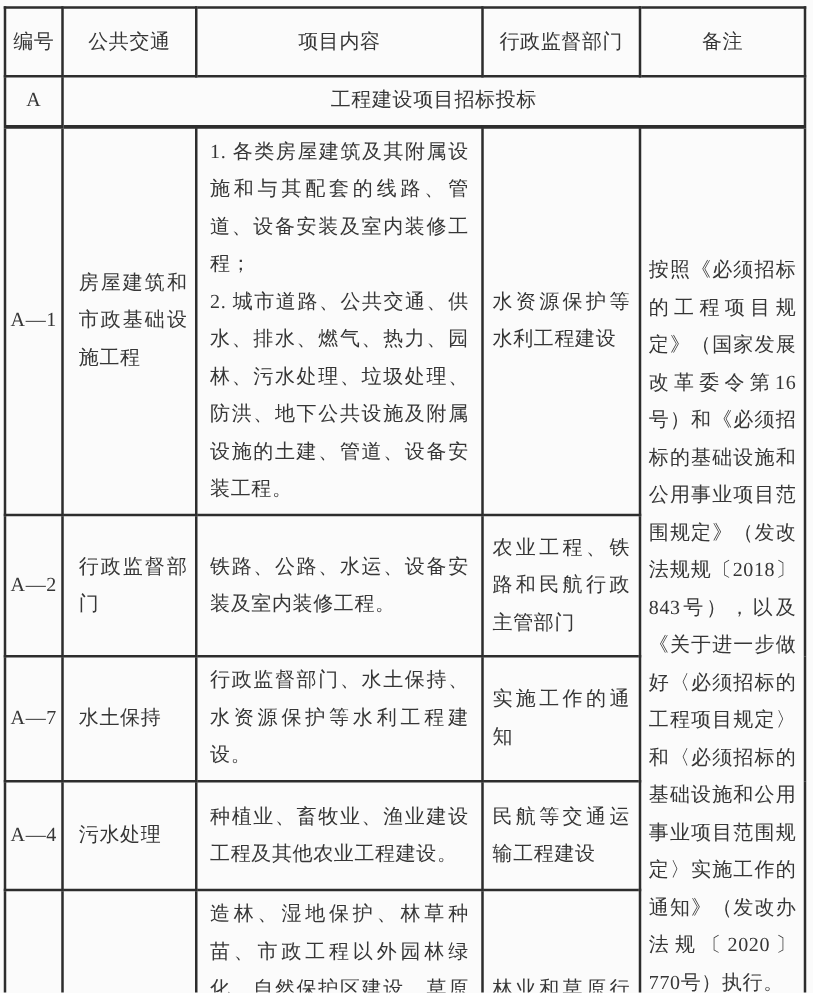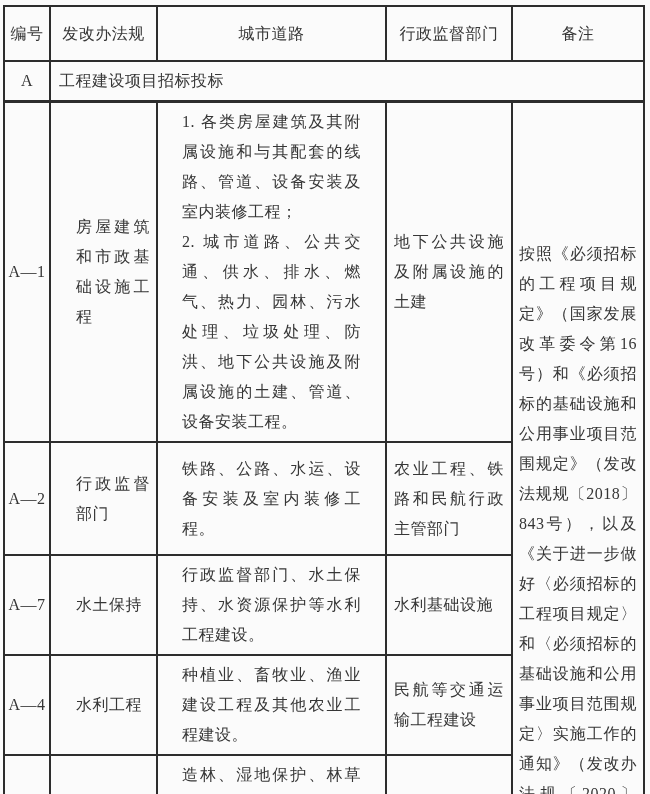--- a/index.html
+++ b/index.html
@@ -31,23 +31,23 @@
     padding: 4px 8px;
     vertical-align: middle;
     box-sizing: border-box;
     letter-spacing: 0.5px;
     overflow: hidden;
   }
   thead th { text-align: center; height: 55px; padding: 4px 2px; }
   tr.section-row { height: 38px; }
   tr.section-row td { border-bottom-width: 3px; }
   td.c-id { text-align: center; padding: 4px 2px; }
-  td.c-section-title { text-align: left; }
-  td.c-cat { text-align: justify; padding: 4px 6px 4px 25px; }
-  td.c-content { text-align: justify; padding: 4px 24px; }
+  td.c-section-title { text-align: center; }
+  td.c-cat { text-align: justify; padding: 4px 6px 4px 12px; }
+  td.c-content { text-align: justify; padding: 4px 10px; }
   td.c-content p { margin: 0; }
   td.c-dept { text-align: justify; padding: 4px 7px; }
   td.c-remark { text-align: justify; padding: 4px 6px; }
   td.c-remark p { margin: 0; }
   tr.r-a1 { height: 242px; }
   tr.r-a2 { height: 113px; }
   tr.r-a3 { height: 86px; }
   tr.r-a4 { height: 87px; }
   tr.r-a5 { height: 158px; }
 </style>
@@ -59,62 +59,62 @@
     <colgroup>
       <col style="width:46px">
       <col style="width:107px">
       <col style="width:229px">
       <col style="width:126px">
       <col style="width:132px">
     </colgroup>
     <thead>
       <tr class="header-row">
         <th>编号</th>
-        <th>发改办法规</th>
-        <th>城市道路</th>
+        <th>公共交通</th>
+        <th>项目内容</th>
         <th>行政监督部门</th>
         <th>备注</th>
       </tr>
     </thead>
     <tbody>
       <tr class="section-row">
         <td class="c-id">A</td>
         <td class="c-section-title" colspan="4">工程建设项目招标投标</td>
       </tr>
       <tr class="r-a1">
         <td class="c-id">A—1</td>
         <td class="c-cat">房屋建筑和市政基础设施工程</td>
         <td class="c-content">
           <p>1. 各类房屋建筑及其附属设施和与其配套的线路、管道、设备安装及室内装修工程；</p>
           <p>2. 城市道路、公共交通、供水、排水、燃气、热力、园林、污水处理、垃圾处理、防洪、地下公共设施及附属设施的土建、管道、设备安装工程。</p>
         </td>
-        <td class="c-dept">地下公共设施及附属设施的土建</td>
+        <td class="c-dept">水资源保护等水利工程建设</td>
         <td class="c-remark" rowspan="5">
           <p>按照《必须招标的工程项目规定》（国家发展改革委令第16号）和《必须招标的基础设施和公用事业项目范围规定》（发改法规规〔2018〕843号），以及《关于进一步做好〈必须招标的工程项目规定〉和〈必须招标的基础设施和公用事业项目范围规定〉实施工作的通知》（发改办法规〔2020〕770号）执行。</p>
         </td>
       </tr>
       <tr class="r-a2">
         <td class="c-id">A—2</td>
         <td class="c-cat">行政监督部门</td>
         <td class="c-content">
           <p>铁路、公路、水运、设备安装及室内装修工程。</p>
         </td>
         <td class="c-dept">农业工程、铁路和民航行政主管部门</td>
       </tr>
       <tr class="r-a3">
         <td class="c-id">A—7</td>
         <td class="c-cat">水土保持</td>
         <td class="c-content">
           <p>行政监督部门、水土保持、水资源保护等水利工程建设。</p>
         </td>
-        <td class="c-dept">水利基础设施</td>
+        <td class="c-dept">实施工作的通知</td>
       </tr>
       <tr class="r-a4">
         <td class="c-id">A—4</td>
-        <td class="c-cat">水利工程</td>
+        <td class="c-cat">污水处理</td>
         <td class="c-content">
           <p>种植业、畜牧业、渔业建设工程及其他农业工程建设。</p>
         </td>
         <td class="c-dept">民航等交通运输工程建设</td>
       </tr>
       <tr class="r-a5">
         <td class="c-id">A—5</td>
         <td class="c-cat">林业工程</td>
         <td class="c-content">
           <p>造林、湿地保护、林草种苗、市政工程以外园林绿化、自然保护区建设、草原生态修复治理以及管道网维等附属设施的架设维修等林业工程建设。</p>

